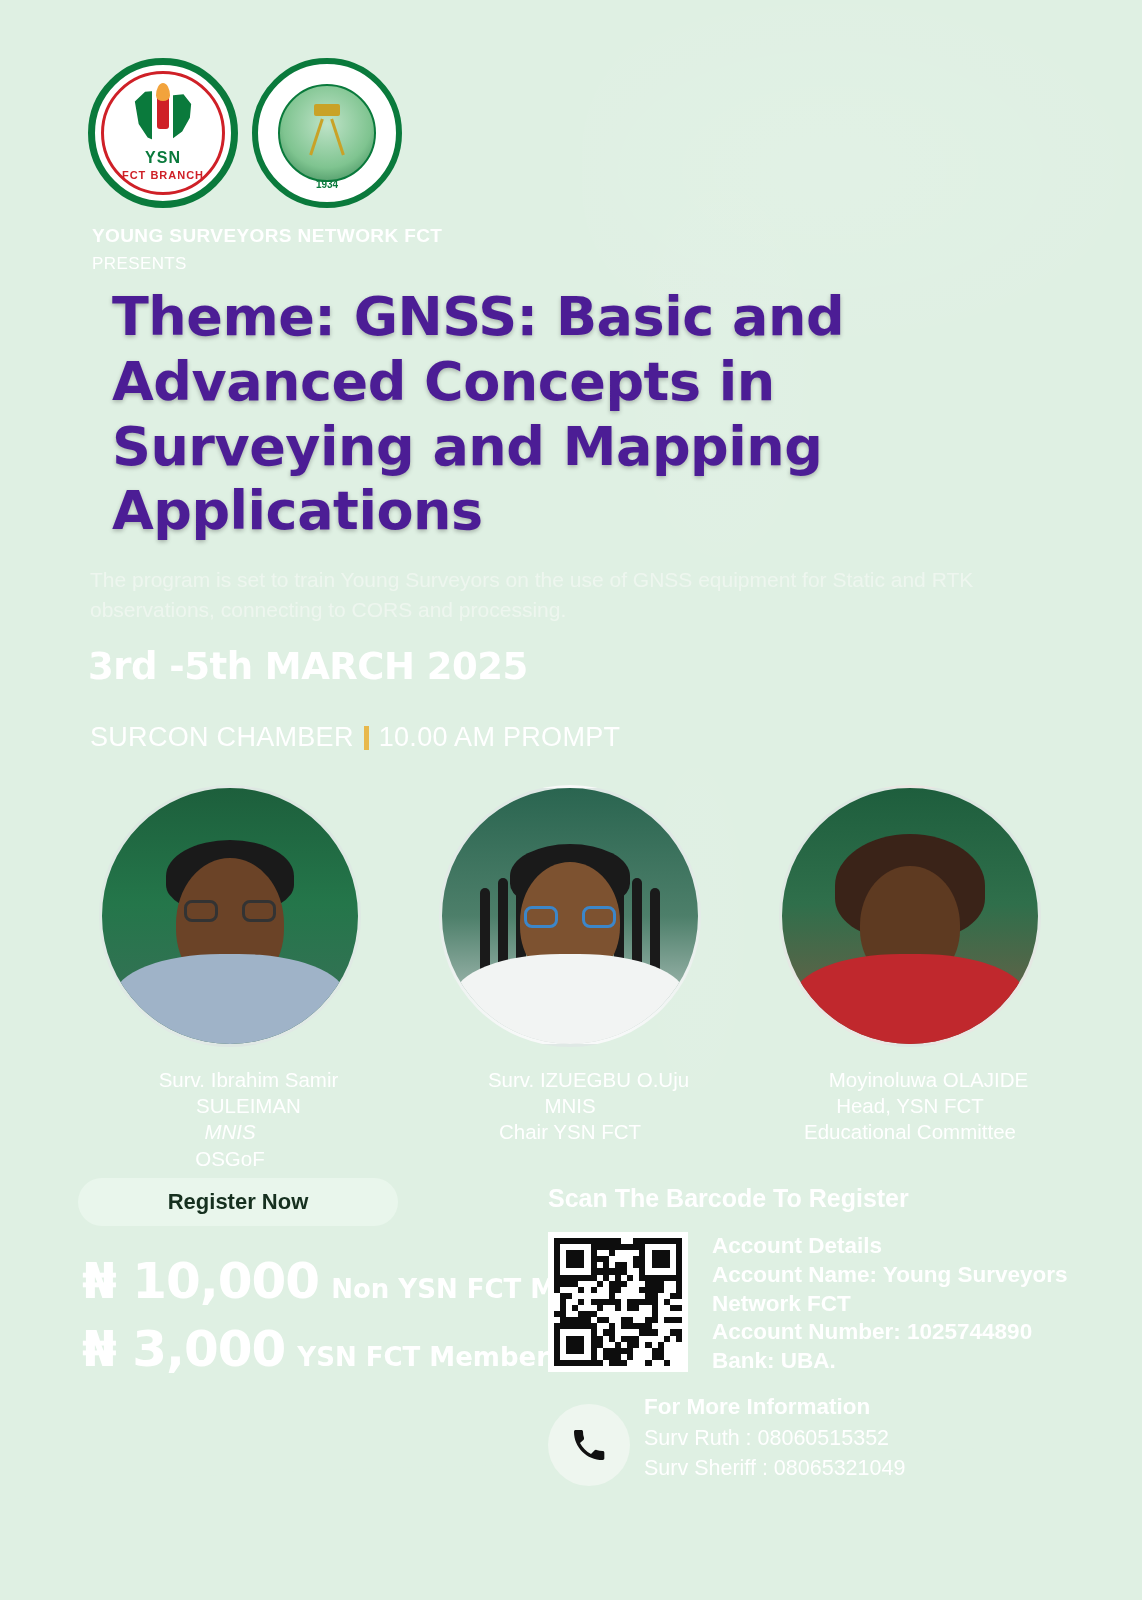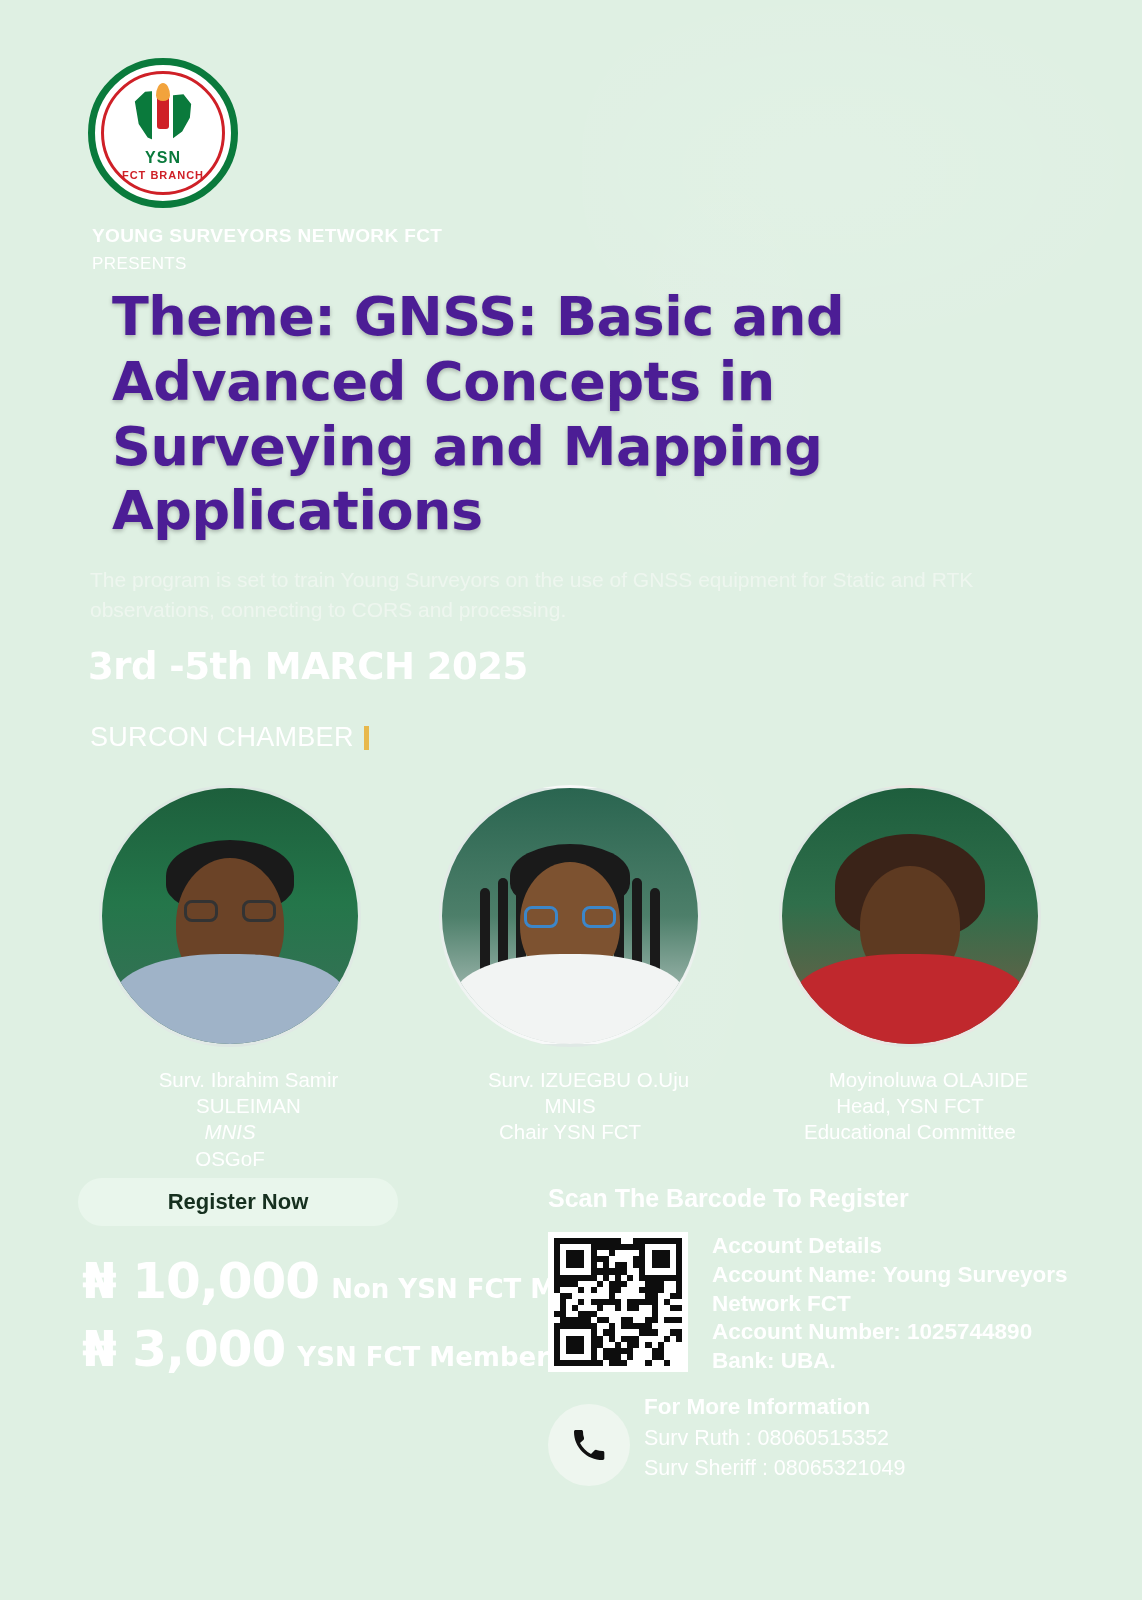--- a/index.html
+++ b/index.html
@@ -236,33 +236,40 @@
 
     <div class="logos">
       <div class="logo logo-ysn">
         <div class="ring"></div>
         <div class="nigeria"></div>
         <div class="torch"></div>
         <div class="flame"></div>
         <div class="t1">YSN</div>
         <div class="t2">FCT BRANCH</div>
       </div>
+      <div class="logo logo-nis">
+        <div class="inner"></div>
+        <div class="tripod"></div>
+        <div class="head"></div>
+        <div class="year">1934</div>
+      </div>
     </div>
 
     <div class="presents-wrap">
       <div class="org">YOUNG SURVEYORS NETWORK FCT</div>
       <div class="presents">PRESENTS</div>
     </div>
 
     <div class="theme">Theme: GNSS: Basic and Advanced Concepts in Surveying and Mapping Applications</div>
     <div class="desc">The program is set to train Young Surveyors on the use of GNSS equipment for Static and RTK observations, connecting to CORS and processing.</div>
     <div class="dates">3rd -5th MARCH 2025</div>
     <div class="venue">
       <span>SURCON CHAMBER</span>
       <span class="bar"></span>
+      <span>10.00 AM PROMPT</span>
     </div>
 
     <div class="speakers">
 
       <div class="speaker">
         <div class="avatar av1">
           <div class="face hair black" style="width:128px;height:72px;top:52px;"></div>
           <div class="face head-shape" style="top:70px;"></div>
           <div class="glasses">
               <div class="lens l"></div>

